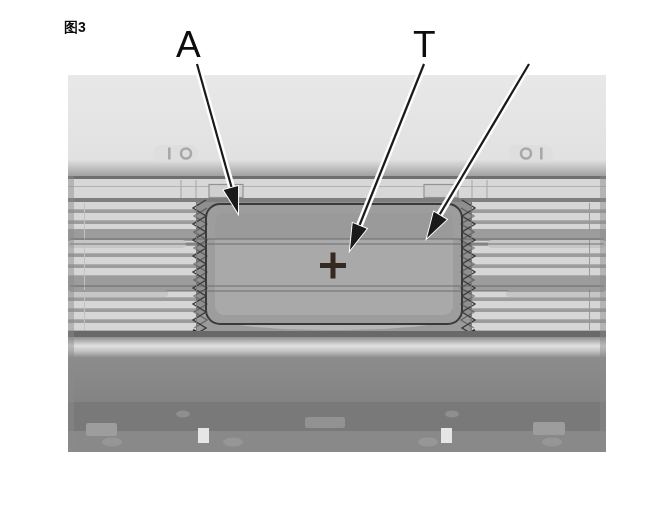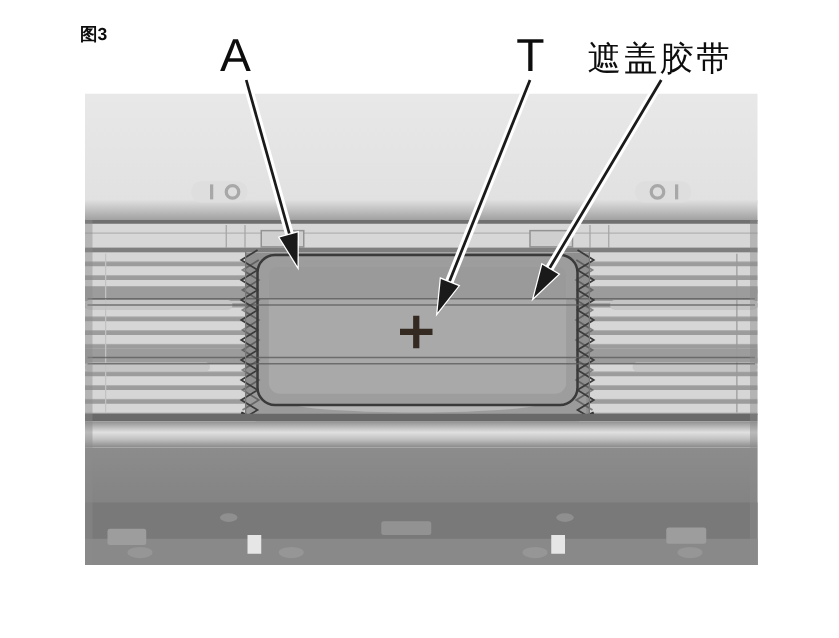--- a/index.html
+++ b/index.html
@@ -168,15 +168,14 @@
       <line x1="529" y1="64" x2="434" y2="224" stroke="#ffffff" stroke-width="7"></line>
       <line x1="529" y1="64" x2="434" y2="224" stroke="#1a1a1a" stroke-width="2.2"></line>
       <polygon points="427,238 433.8,211.8 446.7,219.4" fill="#1a1a1a" stroke="#ffffff" stroke-width="2"></polygon>
       <polygon points="427,238 433.8,211.8 446.7,219.4" fill="#1a1a1a"></polygon>
     </g>
   </svg>
 
   <div class="lbl fig-label">图3</div>
   <div class="lbl callout-a">A</div>
   <div class="lbl callout-t">T</div>
-  <div class="lbl callout-tape">遮盖胶带</div>
 
 </div>
 
 </body></html>

